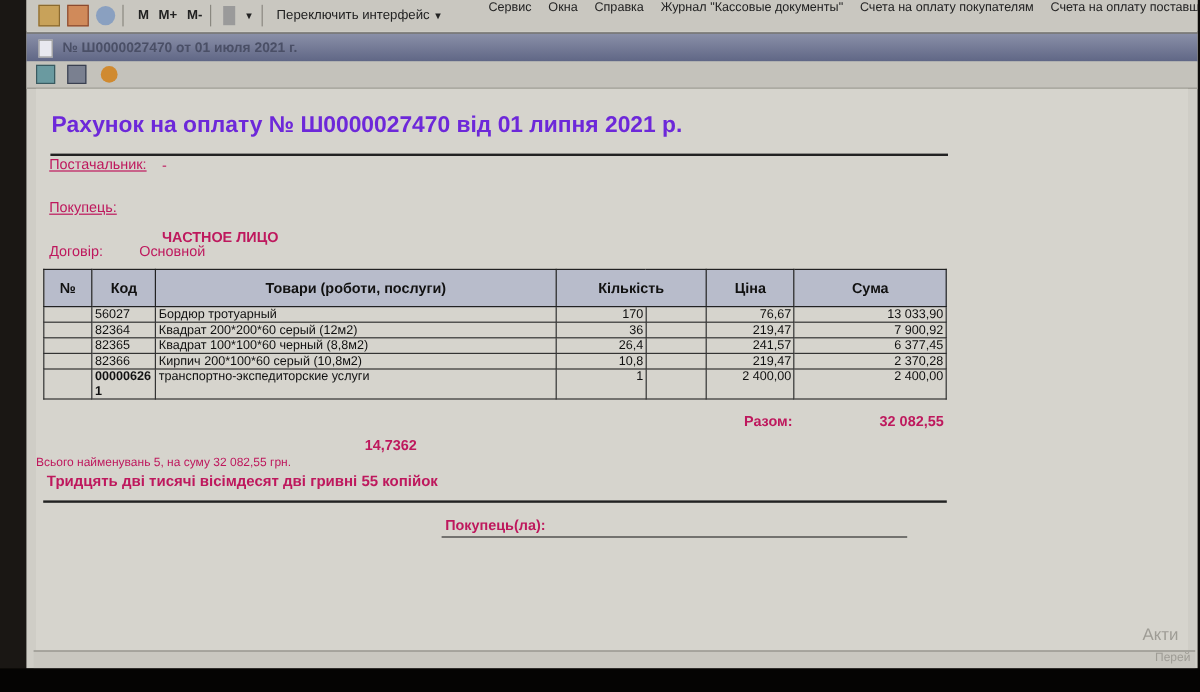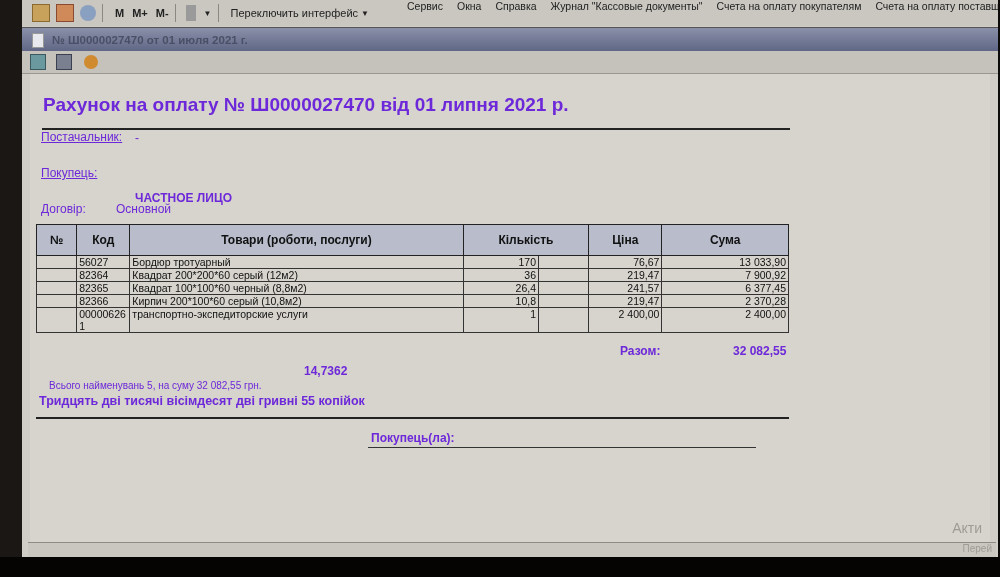--- a/index.html
+++ b/index.html
@@ -13,21 +13,21 @@
   .tb-sep{width:1px;height:18px;background:#8a8880;margin:0 4px 0 6px;}
   .menu{position:absolute;top:0;left:385px;display:flex;gap:14px;font-size:10.5px;color:#222;height:14px;line-height:12px;white-space:nowrap;}
   .menu span{display:inline-block;}
   .doc-titlebar{position:absolute;left:0;top:27px;width:976px;height:24px;background:linear-gradient(#8a90a8,#5e6584);border-top:1px solid #555;color:#4a4f66;font-size:11.5px;font-weight:bold;display:flex;align-items:center;}
   .doc-titlebar .doc-icon{width:10px;height:13px;background:#e8e8ef;margin:0 8px 0 10px;border:1px solid #999;}
   .doc-toolbar{position:absolute;left:0;top:51px;width:976px;height:22px;background:#c4c2bb;display:flex;align-items:center;border-bottom:1px solid #9a978f;}
   .dt-icon{width:14px;height:14px;margin-left:8px;}
   .page{position:absolute;left:8px;top:74px;width:960px;height:470px;background:#d6d4cd;}
   .title{position:absolute;left:13px;top:20px;font-size:19px;font-weight:bold;color:#6d28d9;white-space:nowrap;}
   .title-line{position:absolute;left:12px;top:54px;width:748px;height:2px;background:#222;}
-  .lbl{position:absolute;font-size:12px;color:#6d28d9;white-space:nowrap;}
+  .lbl{position:absolute;font-size:12px;color:#be185d;white-space:nowrap;}
   .u{text-decoration:underline;}
   .b{font-weight:bold;}
   table.items{position:absolute;left:6px;top:150px;width:753px;border-collapse:collapse;font-size:10.5px;color:#111;}
   table.items th{background:#b8bccb;border:1px solid #222;height:28px;font-size:12px;font-weight:bold;}
   table.items td{border:1px solid #333;height:12px;padding:0 2px;line-height:12px;}
   table.items td.num{text-align:right;}
   table.items tr.last td{height:24px;vertical-align:top;}
   .hr{position:absolute;left:6px;width:753px;height:2px;background:#222;}
   .sign-line{position:absolute;left:338px;top:373px;width:388px;height:1px;background:#333;}
   .status{position:absolute;left:6px;top:542px;width:968px;height:14px;border-top:1px solid #8e8c85;background:#c9c7c0;}
@@ -142,36 +142,36 @@
           <td></td>
           <td>82366</td>
           <td>Кирпич 200*100*60 серый  (10,8м2)</td>
           <td class="num">10,8</td>
           <td></td>
           <td class="num">219,47</td>
           <td class="num">2 370,28</td>
         </tr>
         <tr class="last">
           <td></td>
-          <td style="word-break:break-all;">000006261</td>
+          <td style="word-break:break-all;font-weight:bold;">000006261</td>
           <td>транспортно-экспедиторские услуги</td>
           <td class="num">1</td>
           <td></td>
           <td class="num">2 400,00</td>
           <td class="num">2 400,00</td>
         </tr>
       </tbody>
     </table>
 
     <div class="lbl b" style="left:590px;top:270px;">Разом:</div>
     <div class="lbl b" style="left:703px;top:270px;">32 082,55</div>
 
     <div class="lbl b" style="left:274px;top:290px;">14,7362</div>
 
-    <div class="lbl" style="left:19px;top:306px;font-size:10px;">Всього найменувань 5, на суму 32 082,55 грн.</div>
+    <div class="lbl" style="left:0;top:306px;font-size:10px;">Всього найменувань 5, на суму 32 082,55 грн.</div>
     <div class="lbl b" style="left:9px;top:320px;font-size:12.5px;">Тридцять дві тисячі вісімдесят дві гривні 55 копійок</div>
 
     <div class="hr" style="top:343px;"></div>
 
     <div class="lbl b" style="left:341px;top:357px;">Покупець(ла):</div>
     <div class="sign-line"></div>
 
     <div class="watermark" style="bottom:8px;">Акти</div>
   </div>
 

